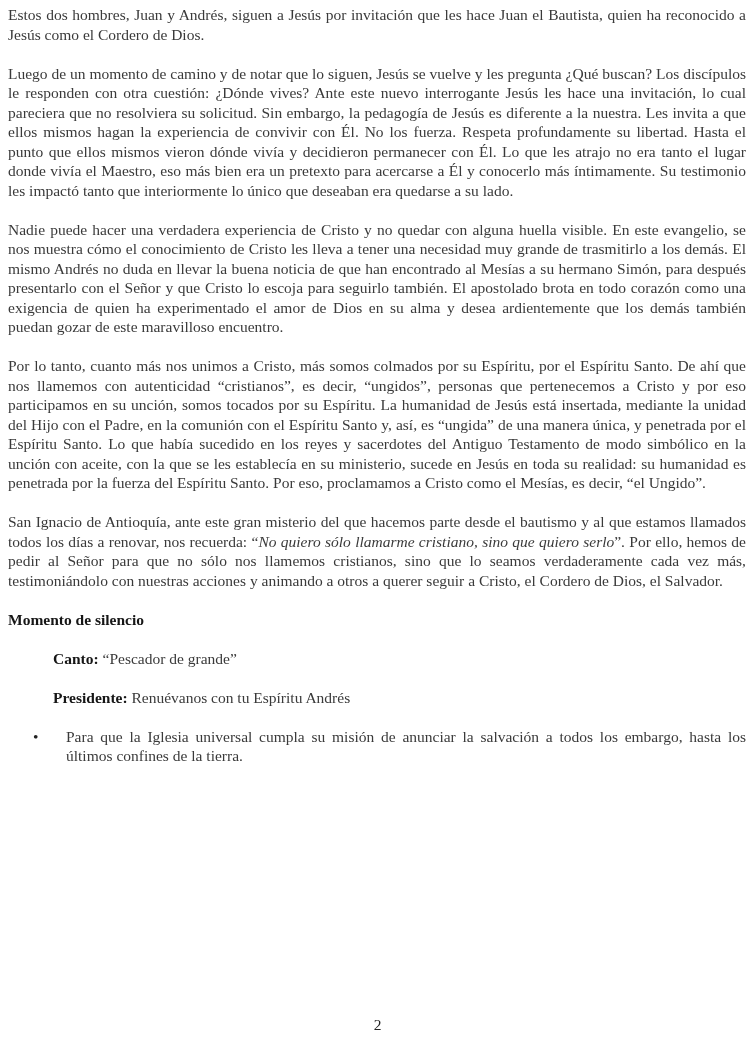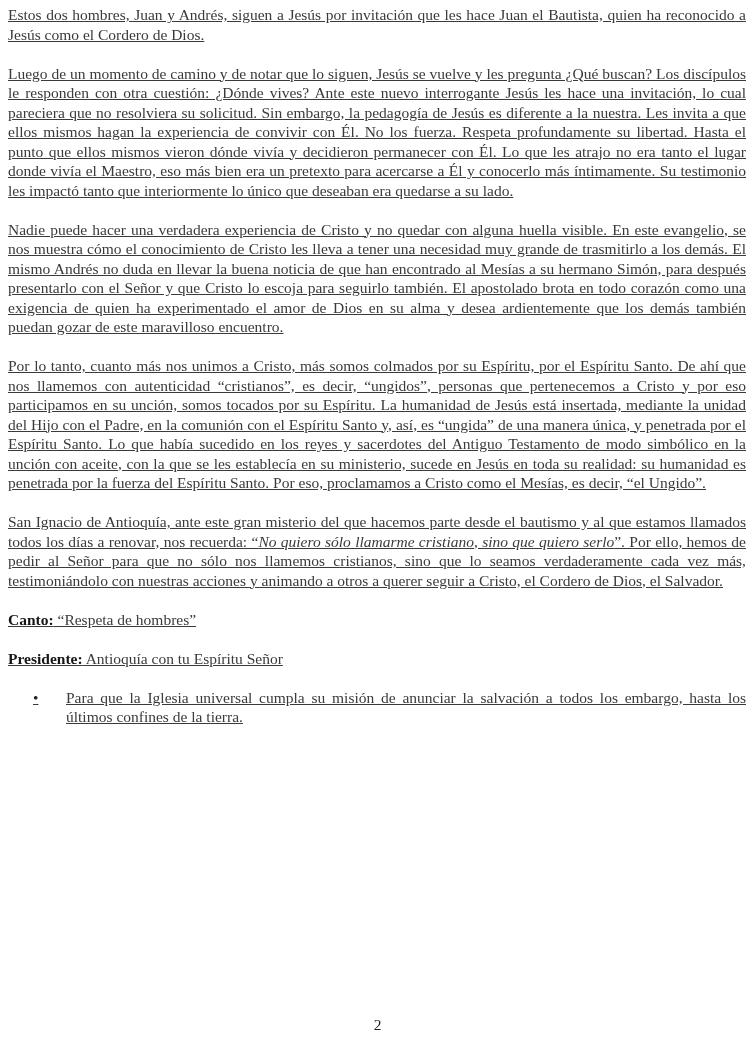--- a/index.html
+++ b/index.html
@@ -16,29 +16,29 @@
   .doc {
     box-sizing: border-box;
     width: 755px;
     height: 1047px;
     padding: 5px 9px 0 8px;
     font-family: "Liberation Serif", "DejaVu Serif", serif;
     font-size: 15.5px;
     line-height: 19.5px;
     color: #3a3a3a;
     position: relative;
-    text-decoration: underline;
   }
   .body-p {
     margin: 0 0 19.5px 0;
     text-align: justify;
   }
   .h, .mixed strong {
     font-weight: bold;
     color: #161616;
+    margin-left: 45px;
   }
   .h {
     margin: 0 0 19.5px 0;
   }
   .mixed {
     margin: 0 0 19.5px 0;
   }
   .mixed span {
     color: #3a3a3a;
     font-weight: normal;
@@ -83,27 +83,28 @@
   <p class="body-p">Estos dos hombres, Juan y Andrés, siguen a Jesús por invitación que les hace Juan el Bautista, quien ha reconocido a Jesús como el Cordero de Dios.</p>
 
   <p class="body-p">Luego de un momento de camino y de notar que lo siguen, Jesús se vuelve y les pregunta ¿Qué buscan? Los discípulos le responden con otra cuestión: ¿Dónde vives? Ante este nuevo interrogante Jesús les hace una invitación, lo cual pareciera que no resolviera su solicitud. Sin embargo, la pedagogía de Jesús es diferente a la nuestra. Les invita a que ellos mismos hagan la experiencia de convivir con Él. No los fuerza. Respeta profundamente su libertad. Hasta el punto que ellos mismos vieron dónde vivía y decidieron permanecer con Él. Lo que les atrajo no era tanto el lugar donde vivía el Maestro, eso más bien era un pretexto para acercarse a Él y conocerlo más íntimamente. Su testimonio les impactó tanto que interiormente lo único que deseaban era quedarse a su lado.</p>
 
   <p class="body-p">Nadie puede hacer una verdadera experiencia de Cristo y no quedar con alguna huella visible. En este evangelio, se nos muestra cómo el conocimiento de Cristo les lleva a tener una necesidad muy grande de trasmitirlo a los demás. El mismo Andrés no duda en llevar la buena noticia de que han encontrado al Mesías a su hermano Simón, para después presentarlo con el Señor y que Cristo lo escoja para seguirlo también. El apostolado brota en todo corazón como una exigencia de quien ha experimentado el amor de Dios en su alma y desea ardientemente que los demás también puedan gozar de este maravilloso encuentro.</p>
 
   <p class="body-p">Por lo tanto, cuanto más nos unimos a Cristo, más somos colmados por su Espíritu, por el Espíritu Santo. De ahí que nos llamemos con autenticidad “cristianos”, es decir, “ungidos”, personas que pertenecemos a Cristo y por eso participamos en su unción, somos tocados por su Espíritu. La humanidad de Jesús está insertada, mediante la unidad del Hijo con el Padre, en la comunión con el Espíritu Santo y, así, es “ungida” de una manera única, y penetrada por el Espíritu Santo. Lo que había sucedido en los reyes y sacerdotes del Antiguo Testamento de modo simbólico en la unción con aceite, con la que se les establecía en su ministerio, sucede en Jesús en toda su realidad: su humanidad es penetrada por la fuerza del Espíritu Santo. Por eso, proclamamos a Cristo como el Mesías, es decir, “el Ungido”.</p>
 
   <p class="body-p"><span>San Ignacio de Antioquía, ante este gran misterio del que hacemos parte desde el bautismo y al que estamos llamados todos los días a renovar, nos recuerda: “</span><em class="q">No quiero sólo llamarme cristiano, sino que quiero serlo</em><span>”. Por ello, hemos de pedir al Señor para que no sólo nos llamemos cristianos, sino que lo seamos verdaderamente cada vez más, testimoniándolo con nuestras acciones y animando a otros a querer seguir a Cristo, el Cordero de Dios, el Salvador.</span></p>
 
+  <p class="h">Momento de silencio</p>
 
-  <p class="mixed"><strong>Canto:</strong><span> “Respeta de hombres”</span></p>
+  <p class="mixed"><strong>Canto:</strong><span> “Pescador de grande”</span></p>
 
 
 
 
-  <p class="mixed"><strong>Presidente:</strong><span> Antioquía con tu Espíritu Señor</span></p>
+  <p class="mixed"><strong>Presidente:</strong><span> Renuévanos con tu Espíritu Andrés</span></p>
 
   <div class="list">
     <div class="li">
       <span class="bullet">•</span>
       <span class="li-text">Para que la Iglesia universal cumpla su misión de anunciar la salvación a todos los embargo, hasta los últimos confines de la tierra.</span>
     </div>
   </div>
 
   <div class="footer">2</div>
 

